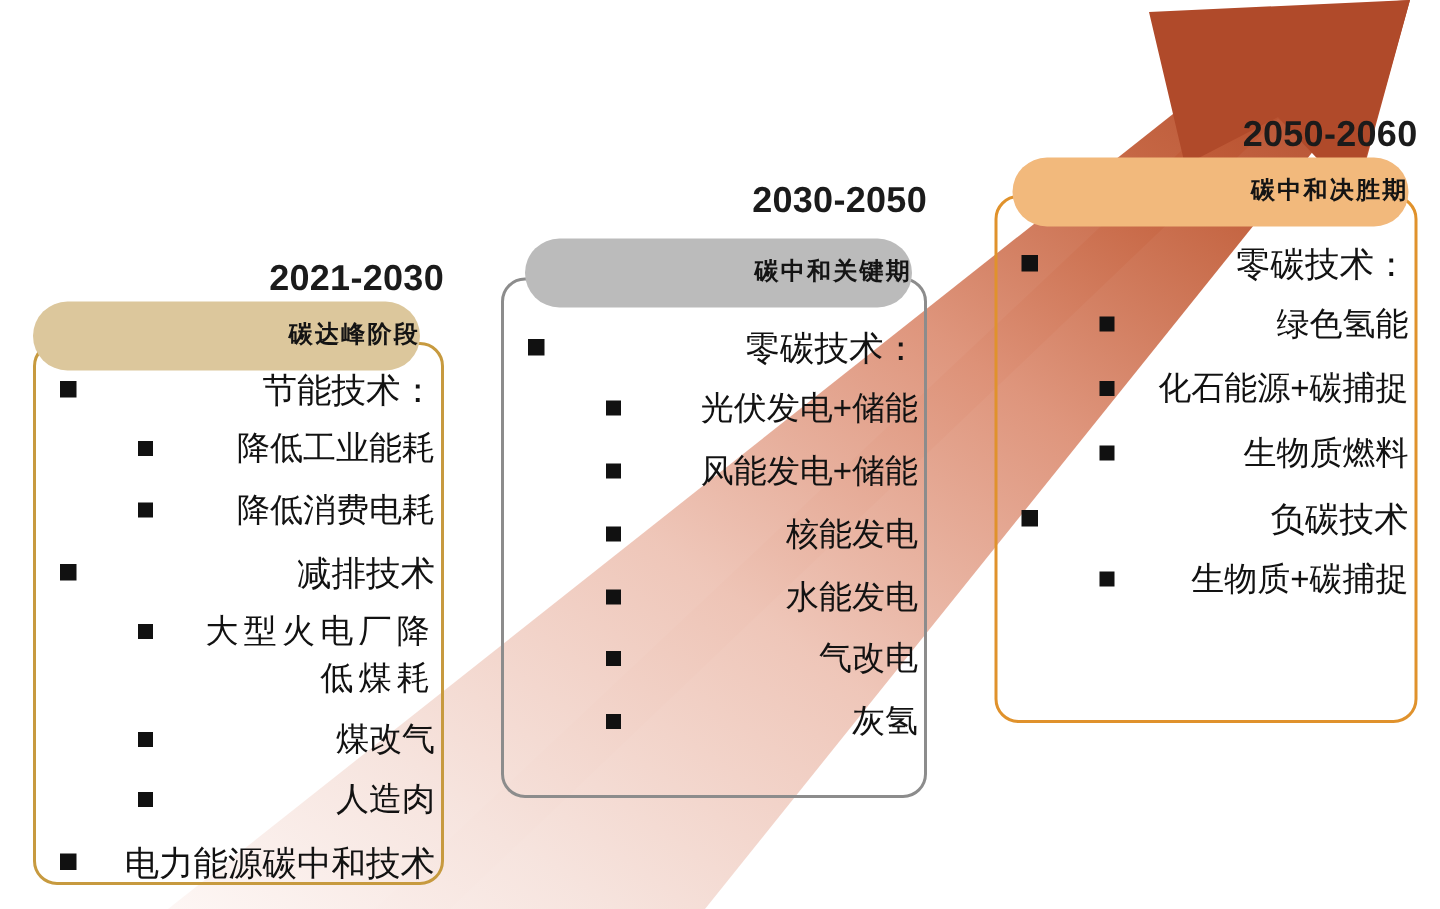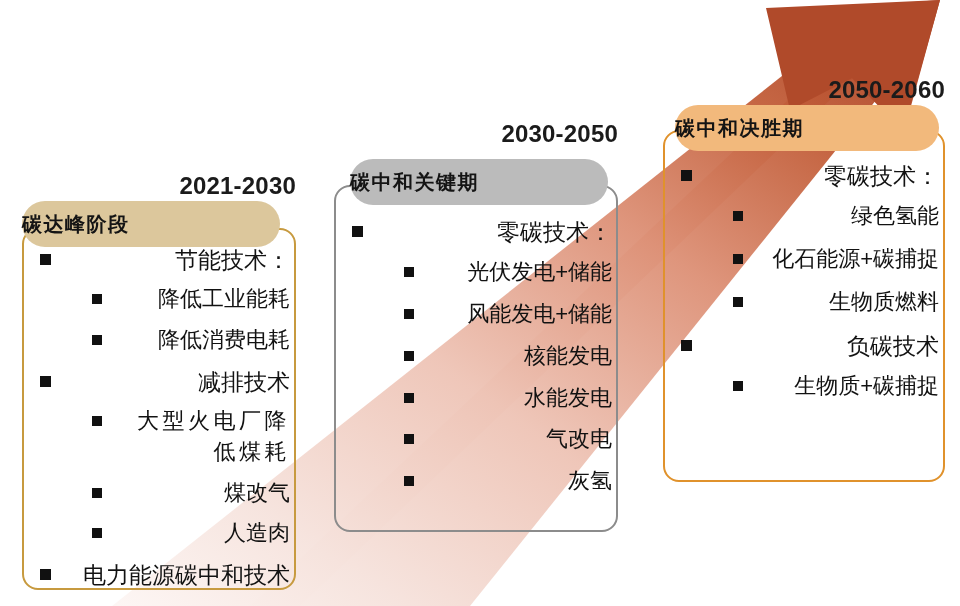--- a/index.html
+++ b/index.html
@@ -31,22 +31,22 @@
   }
   #year-1{left:22px;top:172px;width:274px;}
   #year-2{left:334px;top:120px;width:284px;}
   #year-3{left:663px;top:76px;width:282px;}
 
   
   .pill{
     position:absolute;z-index:7;
     height:46px;line-height:46px;
     border-radius:24px;
-    text-align:left;
-    font-size:20px;font-weight:700;color:#141414;
+    text-align:right;
+    font-size:16px;font-weight:700;color:#141414;
     letter-spacing:1.5px;
     white-space:nowrap;
   }
   #pill-1{left:22px;top:201px;width:258px;background:#dcc79c;}
   #pill-2{left:350px;top:159px;width:258px;background:#bbbbbb;}
   #pill-3{left:675px;top:105px;width:264px;background:#f2b97c;}
 
   
   .list{position:absolute;z-index:5;margin:0;padding:0;list-style:none;text-align:right;}
   #list-1{left:40px;top:244px;width:250px;}

